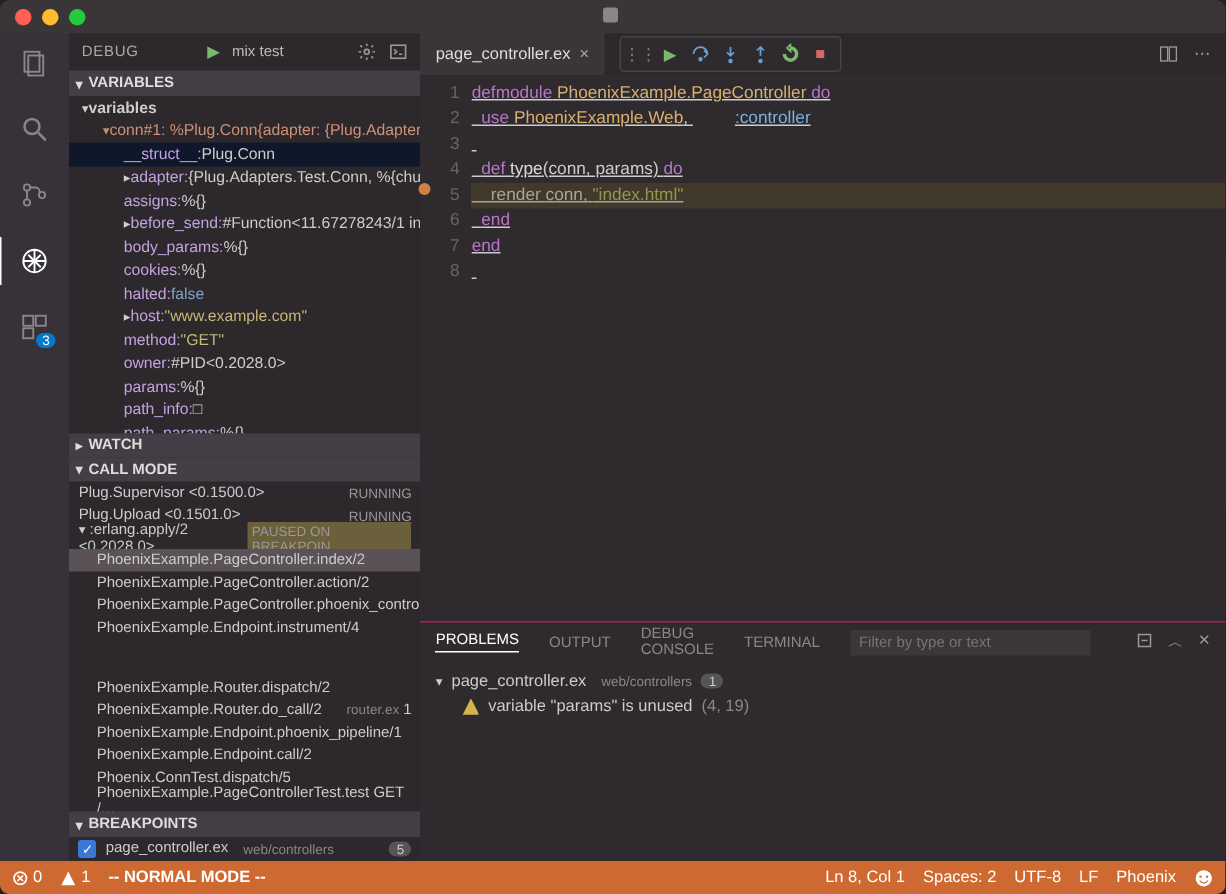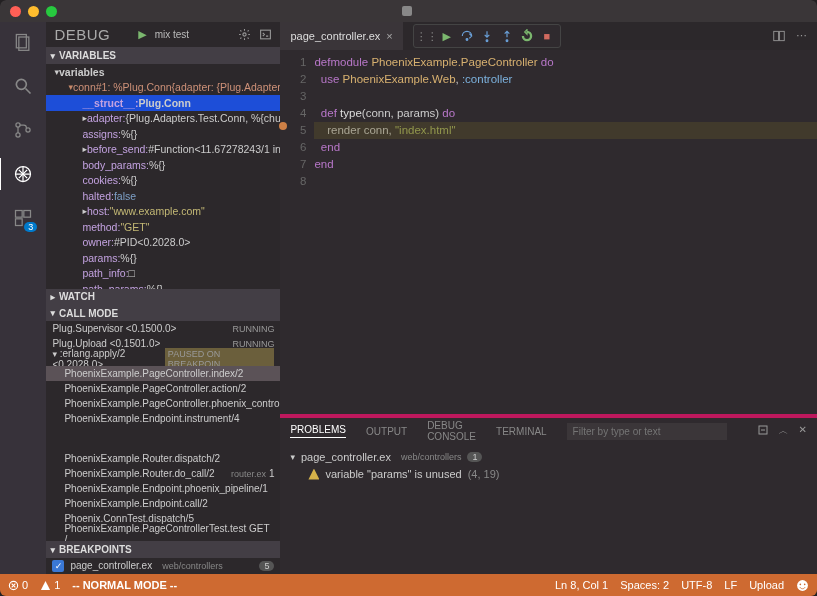--- a/index.html
+++ b/index.html
@@ -13,29 +13,29 @@
 
 .main { display: flex; height: 552px; }
 .activity-bar { width: 48px; background: #37323a; display: flex; flex-direction: column; align-items: center; padding-top: 8px; gap: 20px; }
 .ab-icon { width: 24px; height: 24px; display: flex; align-items: center; justify-content: center; color: #888; cursor: pointer; position: relative; }
 .ab-icon.active { color: #fff; }
 .ab-icon.active::before { content: ""; position: absolute; left: -12px; top: -4px; bottom: -4px; width: 2px; background: #fff; }
 .badge { position: absolute; bottom: -2px; right: -2px; background: #007acc; color: #fff; border-radius: 8px; font-size: 9px; padding: 0 4px; }
 
 .sidebar { width: 242px; background: #2c282b; display: flex; flex-direction: column; overflow: hidden; }
 .sb-header { height: 28px; display: flex; align-items: center; padding: 0 8px; gap: 8px; }
-.sb-title { color: #aaa; font-size: 15px; letter-spacing: 0.5px; flex: 1; }
+.sb-title { color: #aaa; font-size: 10px; letter-spacing: 0.5px; flex: 1; }
 .sb-config { flex: 1; font-size: 10px; color: #bbb; }
 .sb-icon { color: #999; cursor: pointer; }
 .play-green { color: #7bb76e; }
 
 .section-hdr { height: 18px; background: #433e45; display: flex; align-items: center; padding: 0 4px; font-size: 10px; font-weight: bold; color: #ddd; cursor: pointer; gap: 4px; }
 .tree { font-family: "Menlo", monospace; font-size: 10.5px; color: #ccc; overflow: hidden; }
 .tree-row { height: 15.5px; display: flex; align-items: center; padding-left: 8px; white-space: nowrap; cursor: pointer; }
-.tree-row.sel { background: #1d4ed8; font-weight: bold; }
+.tree-row.sel { background: #0f172a; }
 .ind1 { padding-left: 22px; } .ind2 { padding-left: 36px; }
 .key { color: #c3a2e0; } .str { color: #c4b975; } .bool { color: #7da0c7; } .kw { color: #ce9178; }
 
 .cs-row { height: 15px; display: flex; align-items: center; padding: 0 6px; font-size: 10px; color: #ccc; cursor: pointer; justify-content: space-between; }
 .cs-row.sel { background: #5b5257; }
 .cs-status { font-size: 9px; color: #999; }
 .cs-status.paused { background: #6b5f3c; padding: 1px 3px; }
 .cs-file { font-size: 9px; color: #888; margin-left: 4px; text-align: center; }
 
 .bp-row { height: 18px; display: flex; align-items: center; padding: 0 6px; font-size: 10px; color: #ccc; gap: 6px; }
@@ -45,28 +45,28 @@
 .editor-area { flex: 1; display: flex; flex-direction: column; background: #2f2a2e; }
 .tabbar { height: 28px; background: #2c282b; display: flex; align-items: center; }
 .tab { height: 28px; background: #3a3539; display: flex; align-items: center; padding: 0 10px; font-size: 11px; gap: 6px; color: #ddd; }
 .tab-close { color: #aaa; cursor: pointer; }
 .debug-tb { display: flex; align-items: center; gap: 2px; margin-left: 10px; background: #2f2a2e; border: 1px solid #444; border-radius: 3px; padding: 2px 4px; }
 .dt-btn { width: 18px; height: 18px; display: flex; align-items: center; justify-content: center; cursor: pointer; }
 .editor-actions { margin-left: auto; display: flex; gap: 10px; padding-right: 10px; color: #999; }
 
 .code-area { flex: 1; display: flex; font-family: "Menlo", monospace; font-size: 11.5px; position: relative; }
 .gutter { width: 34px; text-align: right; padding-right: 8px; color: #666; line-height: 17px; padding-top: 4px; }
-.code-lines { padding-top: 4px; line-height: 17px; flex: 1; }
+.code-lines { padding-top: 4px; line-height: 17px; flex: 1; text-decoration: underline; }
 .code-line { white-space: pre; }
 .glyph-margin { position: absolute; left: 0; top: 4px; width: 6px; }
 .bp-marker { position: absolute; width: 8px; height: 8px; border-radius: 50%; background: #ce8046; left: -1px; }
 .hl-line { position: absolute; left: 34px; right: 0; height: 17px; background: rgba(100,90,40,0.35); }
-.c-kw { color: #b877c9; } .c-mod { color: #d8b170; } .c-def { color: #b877c9; } .c-atom { color: #7cb1dd; } .c-str { color: #a8b760; } .c-id { color: #ddd; }
-
-.panel { height: 160px; border-top: 4px solid #be185d; background: #2f2a2e; display: flex; flex-direction: column; }
+.c-kw { color: #b877c9; } .c-mod { color: #d8b170; } .c-def { color: #b877c9; } .c-atom { color: #7cb1dd; margin-left: 28px; } .c-str { color: #a8b760; } .c-id { color: #ddd; }
+
+.panel { height: 160px; border-top: 1px solid #be185d; background: #2f2a2e; display: flex; flex-direction: column; }
 .panel-tabs { height: 26px; display: flex; align-items: center; padding: 0 10px; gap: 20px; font-size: 10px; }
 .p-tab { color: #888; cursor: pointer; }
 .p-tab.active { color: #fff; border-bottom: 1px solid #fff; padding-bottom: 2px; }
 .panel-filter { margin-left: auto; }
 .panel-filter input { background: #3b3639; border: none; color: #ccc; font-size: 10px; padding: 3px 6px; width: 160px; }
 .panel-actions { display: flex; gap: 10px; margin-left: 10px; color: #999; }
 .prob-list { padding: 4px 10px; font-size: 11px; }
 .prob-group { display: flex; align-items: center; gap: 6px; color: #ccc; padding: 3px 0; }
 .prob-item { display: flex; align-items: center; gap: 6px; padding: 2px 0 2px 18px; color: #ccc; }
 .warn-icon { width: 11px; height: 11px; background: #d6b24a; clip-path: polygon(50% 0, 100% 100%, 0 100%); display: inline-block; }
@@ -412,21 +412,21 @@
         </svg>
         <span>1</span>
       </span>
     <span class="sb-item sb-mode">-- NORMAL MODE --</span>
   </div>
   <div class="sb-right">
     <span class="sb-item">Ln 8, Col 1</span>
     <span class="sb-item">Spaces: 2</span>
     <span class="sb-item">UTF-8</span>
     <span class="sb-item">LF</span>
-    <span class="sb-item">Upload</span>
+    <span class="sb-item">Phoenix</span>
     <span class="sb-item">
         <svg width="13" height="13" viewBox="0 0 24 24" fill="currentColor">
           <circle cx="12" cy="12" r="10"></circle>
           <circle cx="8" cy="10" r="1.5" fill="#ce6a31"></circle>
           <circle cx="16" cy="10" r="1.5" fill="#ce6a31"></circle>
           <path d="M7 15c1.5 2 3 3 5 3s3.5-1 5-3" stroke="#ce6a31" stroke-width="1.5" fill="none"></path>
         </svg>
       </span>
   </div>
 </div>

